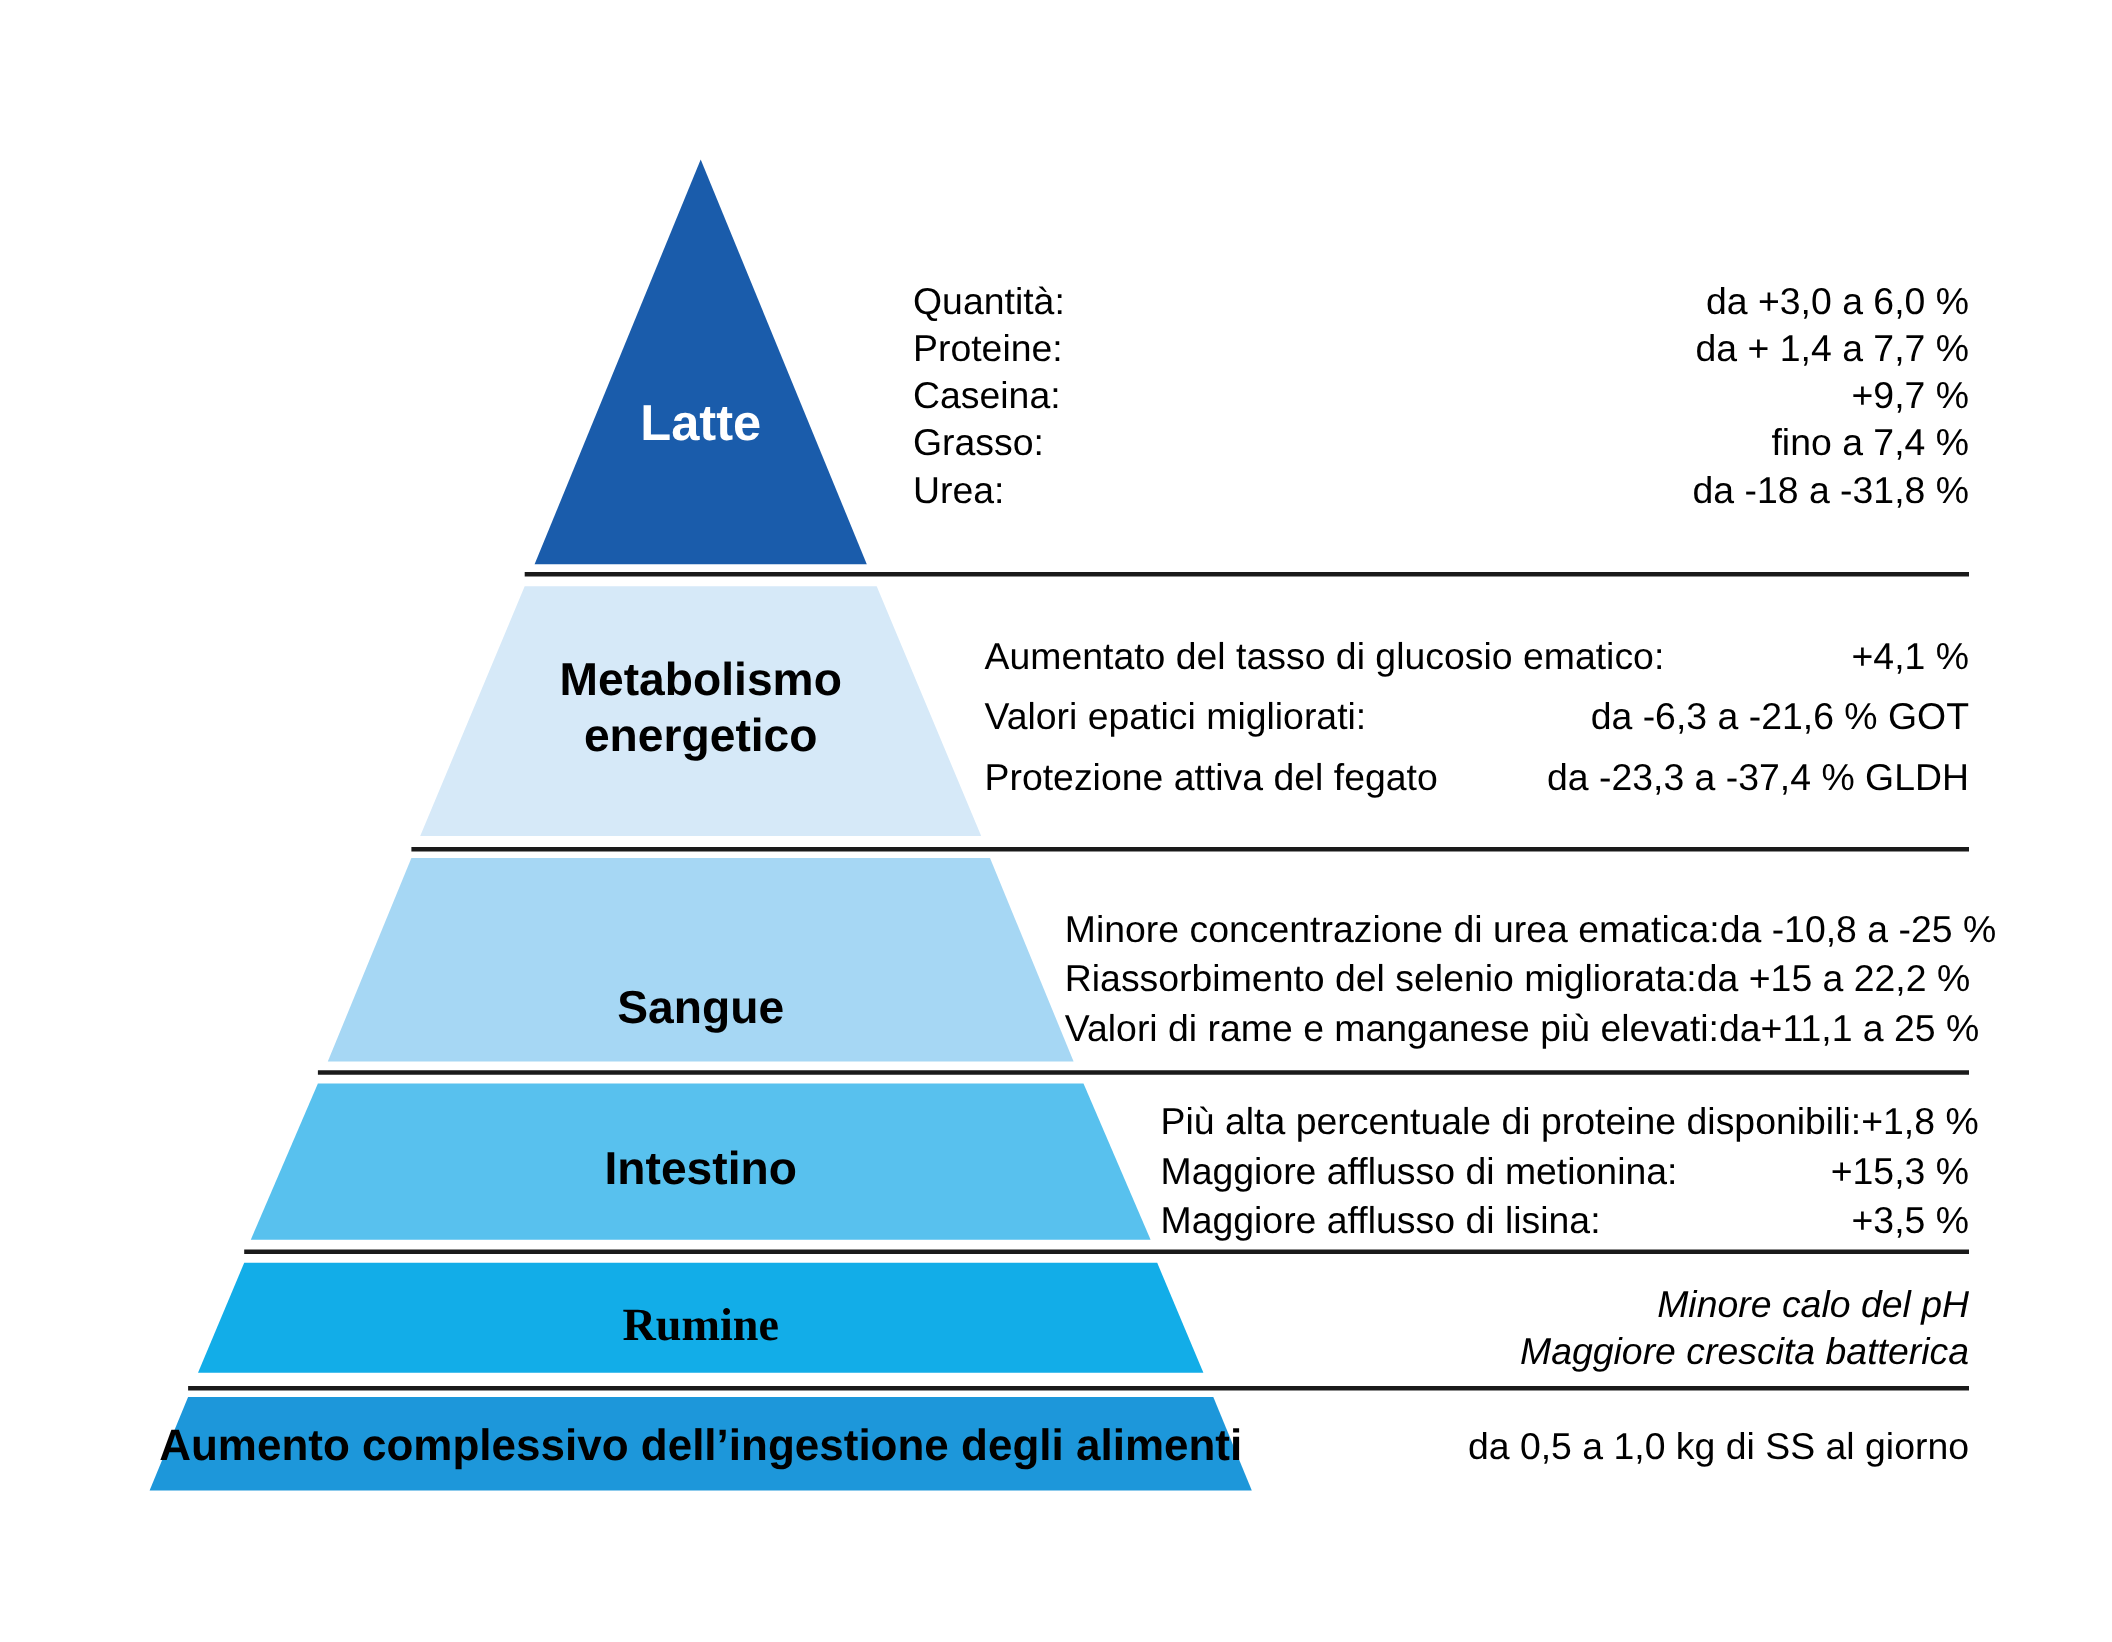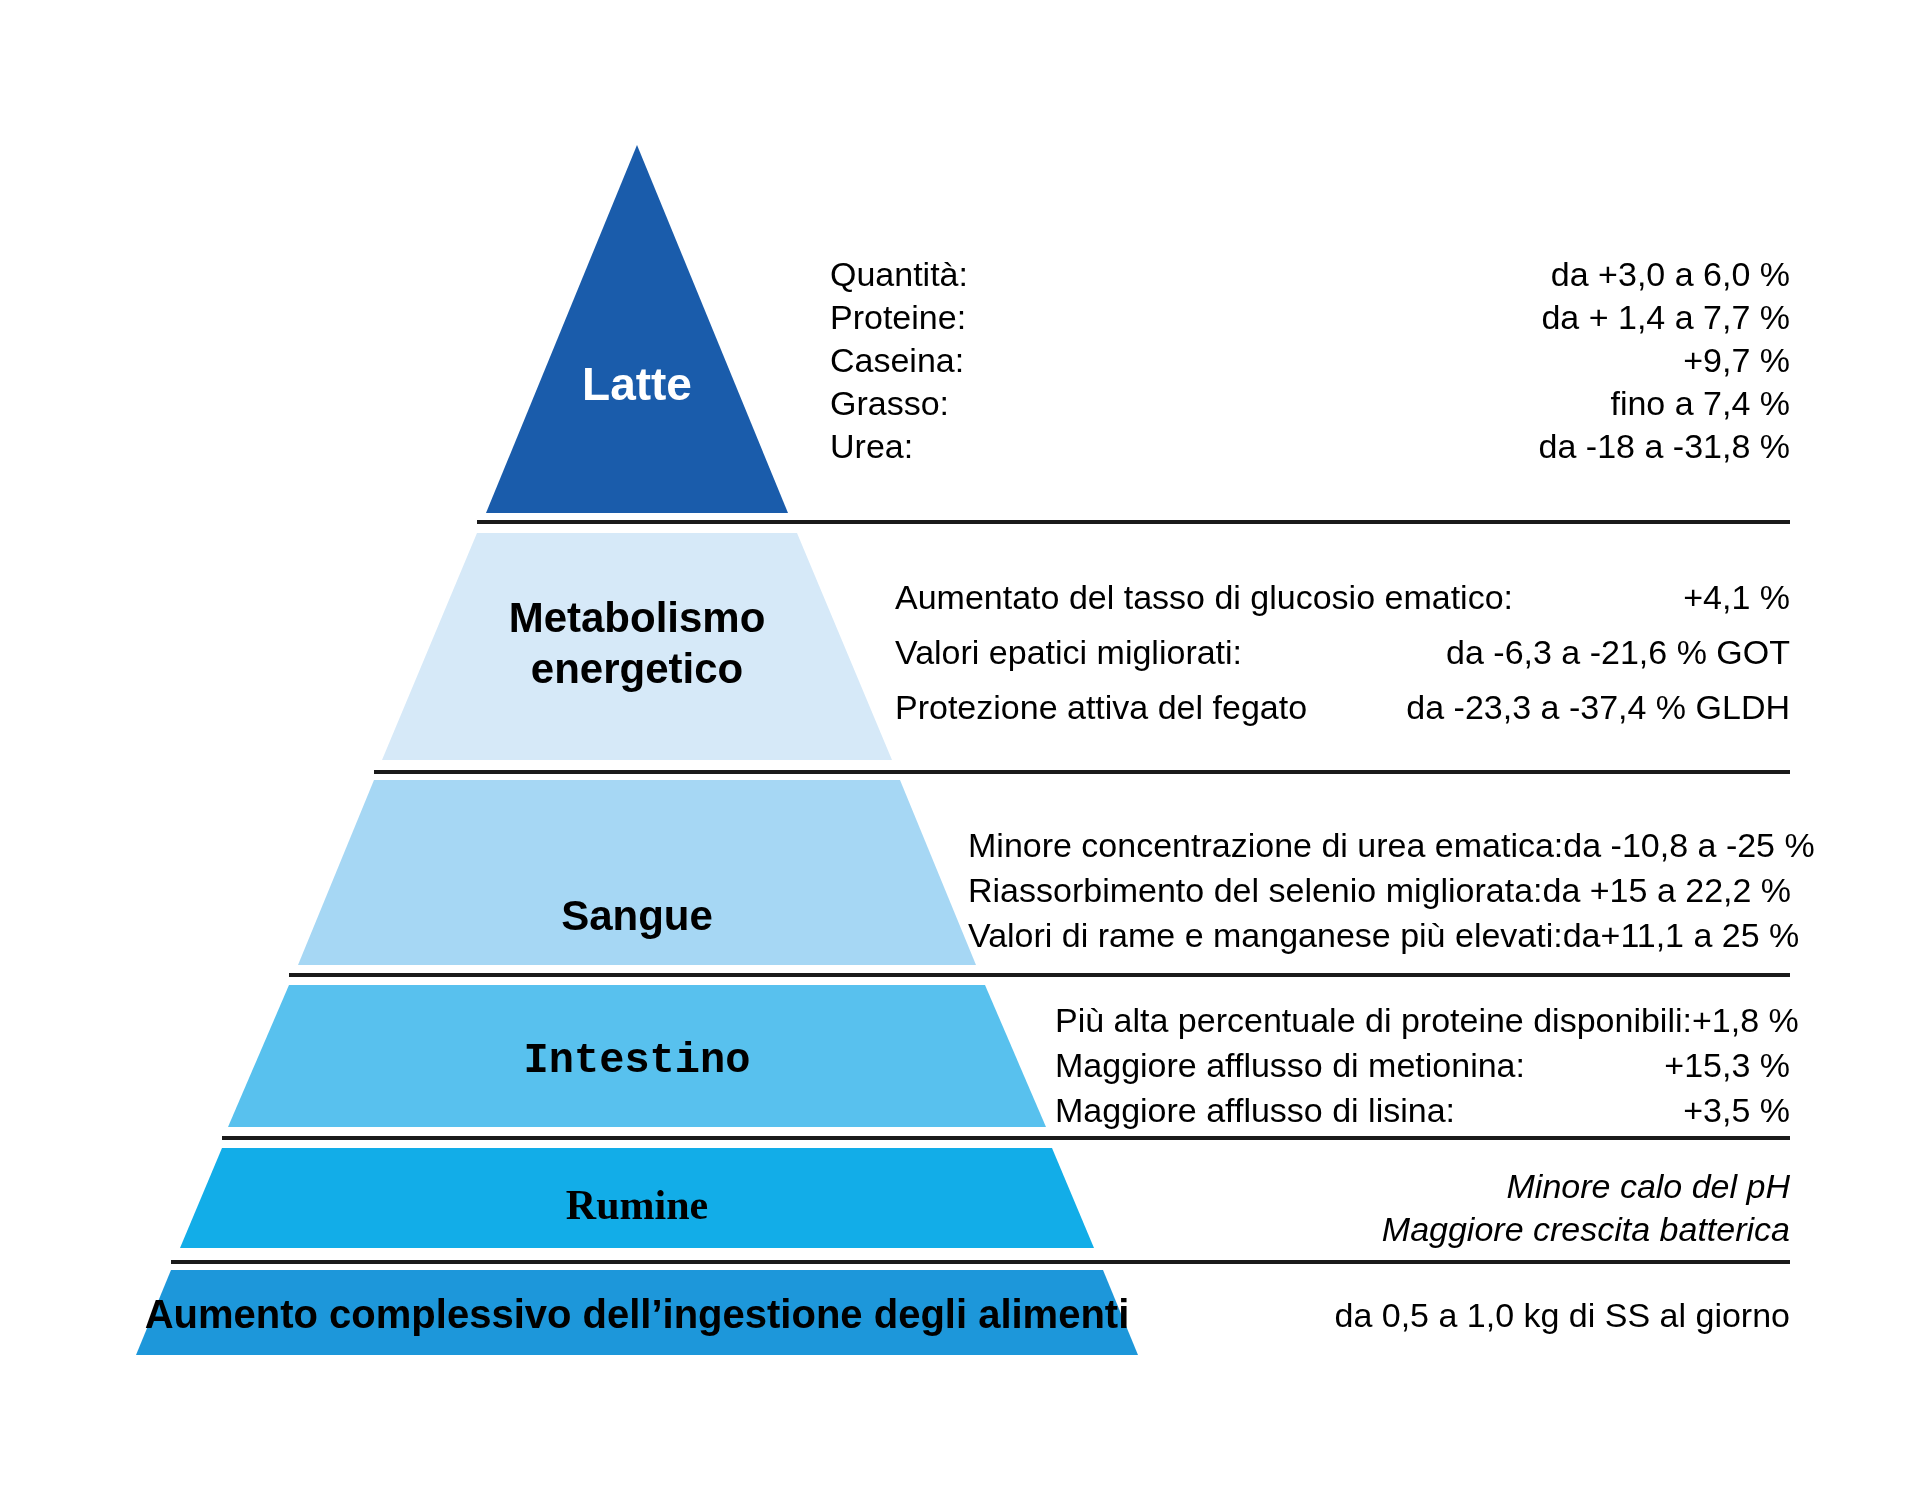--- a/index.html
+++ b/index.html
@@ -15,21 +15,21 @@
   .band-label{
     position:absolute;
     font-weight:bold;
     text-align:center;
     color:#000;
     line-height:1.22;
   }
   .latte-label{left:487px;top:356px;width:300px;font-size:46px;color:#fff;}
   .metabolismo-label{left:437px;top:592px;width:400px;font-size:42px;}
   .sangue-label{left:487px;top:852px;width:300px;font-size:42px;margin-top:38px;}
-  .intestino-label{left:487px;top:1036px;width:300px;font-size:42px;font-family:Liberation Mono, monospace;}
+  .intestino-label{left:487px;top:1036px;width:300px;font-size:42px;}
   .rumine-label{left:487px;top:1180px;width:300px;font-size:42px;font-family:Liberation Serif, serif;}
   .base-label{left:137px;top:1290px;width:1000px;font-size:40px;}
   .ann-block{position:absolute;}
   .ann-row{display:flex;justify-content:space-between;align-items:center;}
   .ann-block.rh43 .ann-row{height:43px;}
   .ann-block.rh55 .ann-row{height:55px;}
   .ann-block.rh45 .ann-row{height:45px;}
   .ann-label,.ann-value{font-size:34px;white-space:nowrap;}
   .ann-value{text-align:right;}
   .right-lines{position:absolute;text-align:right;font-size:34px;line-height:43px;}

